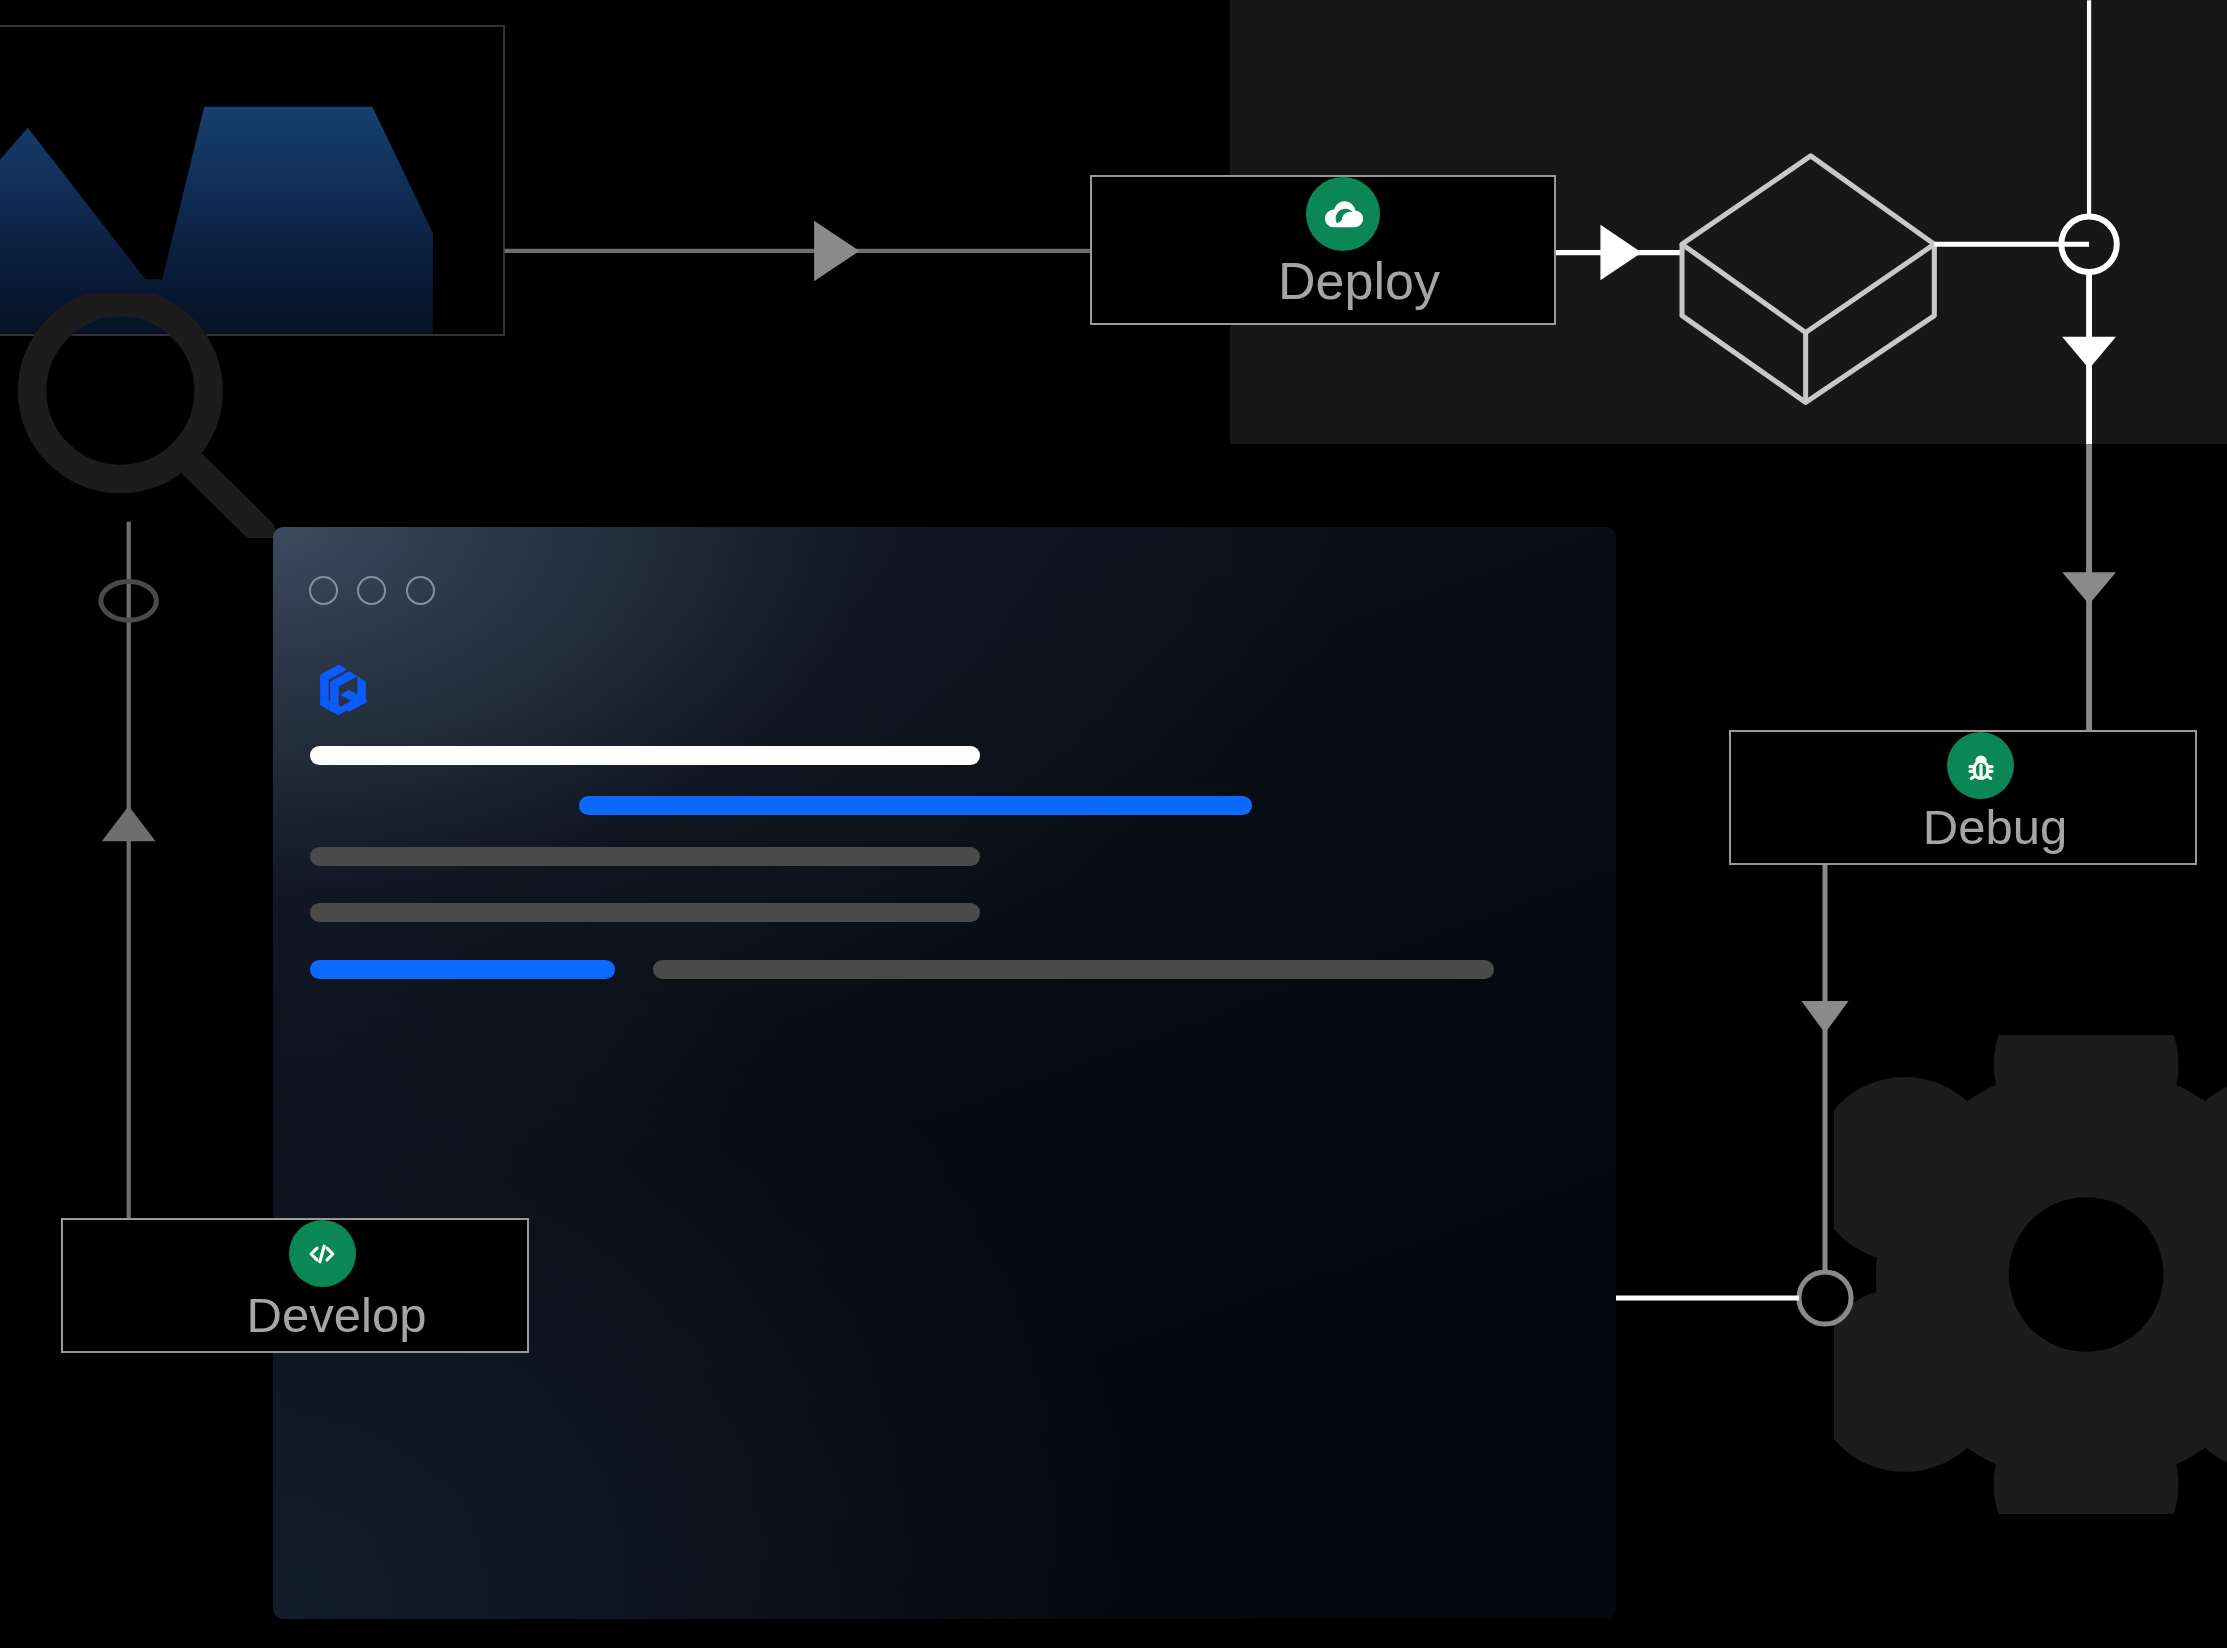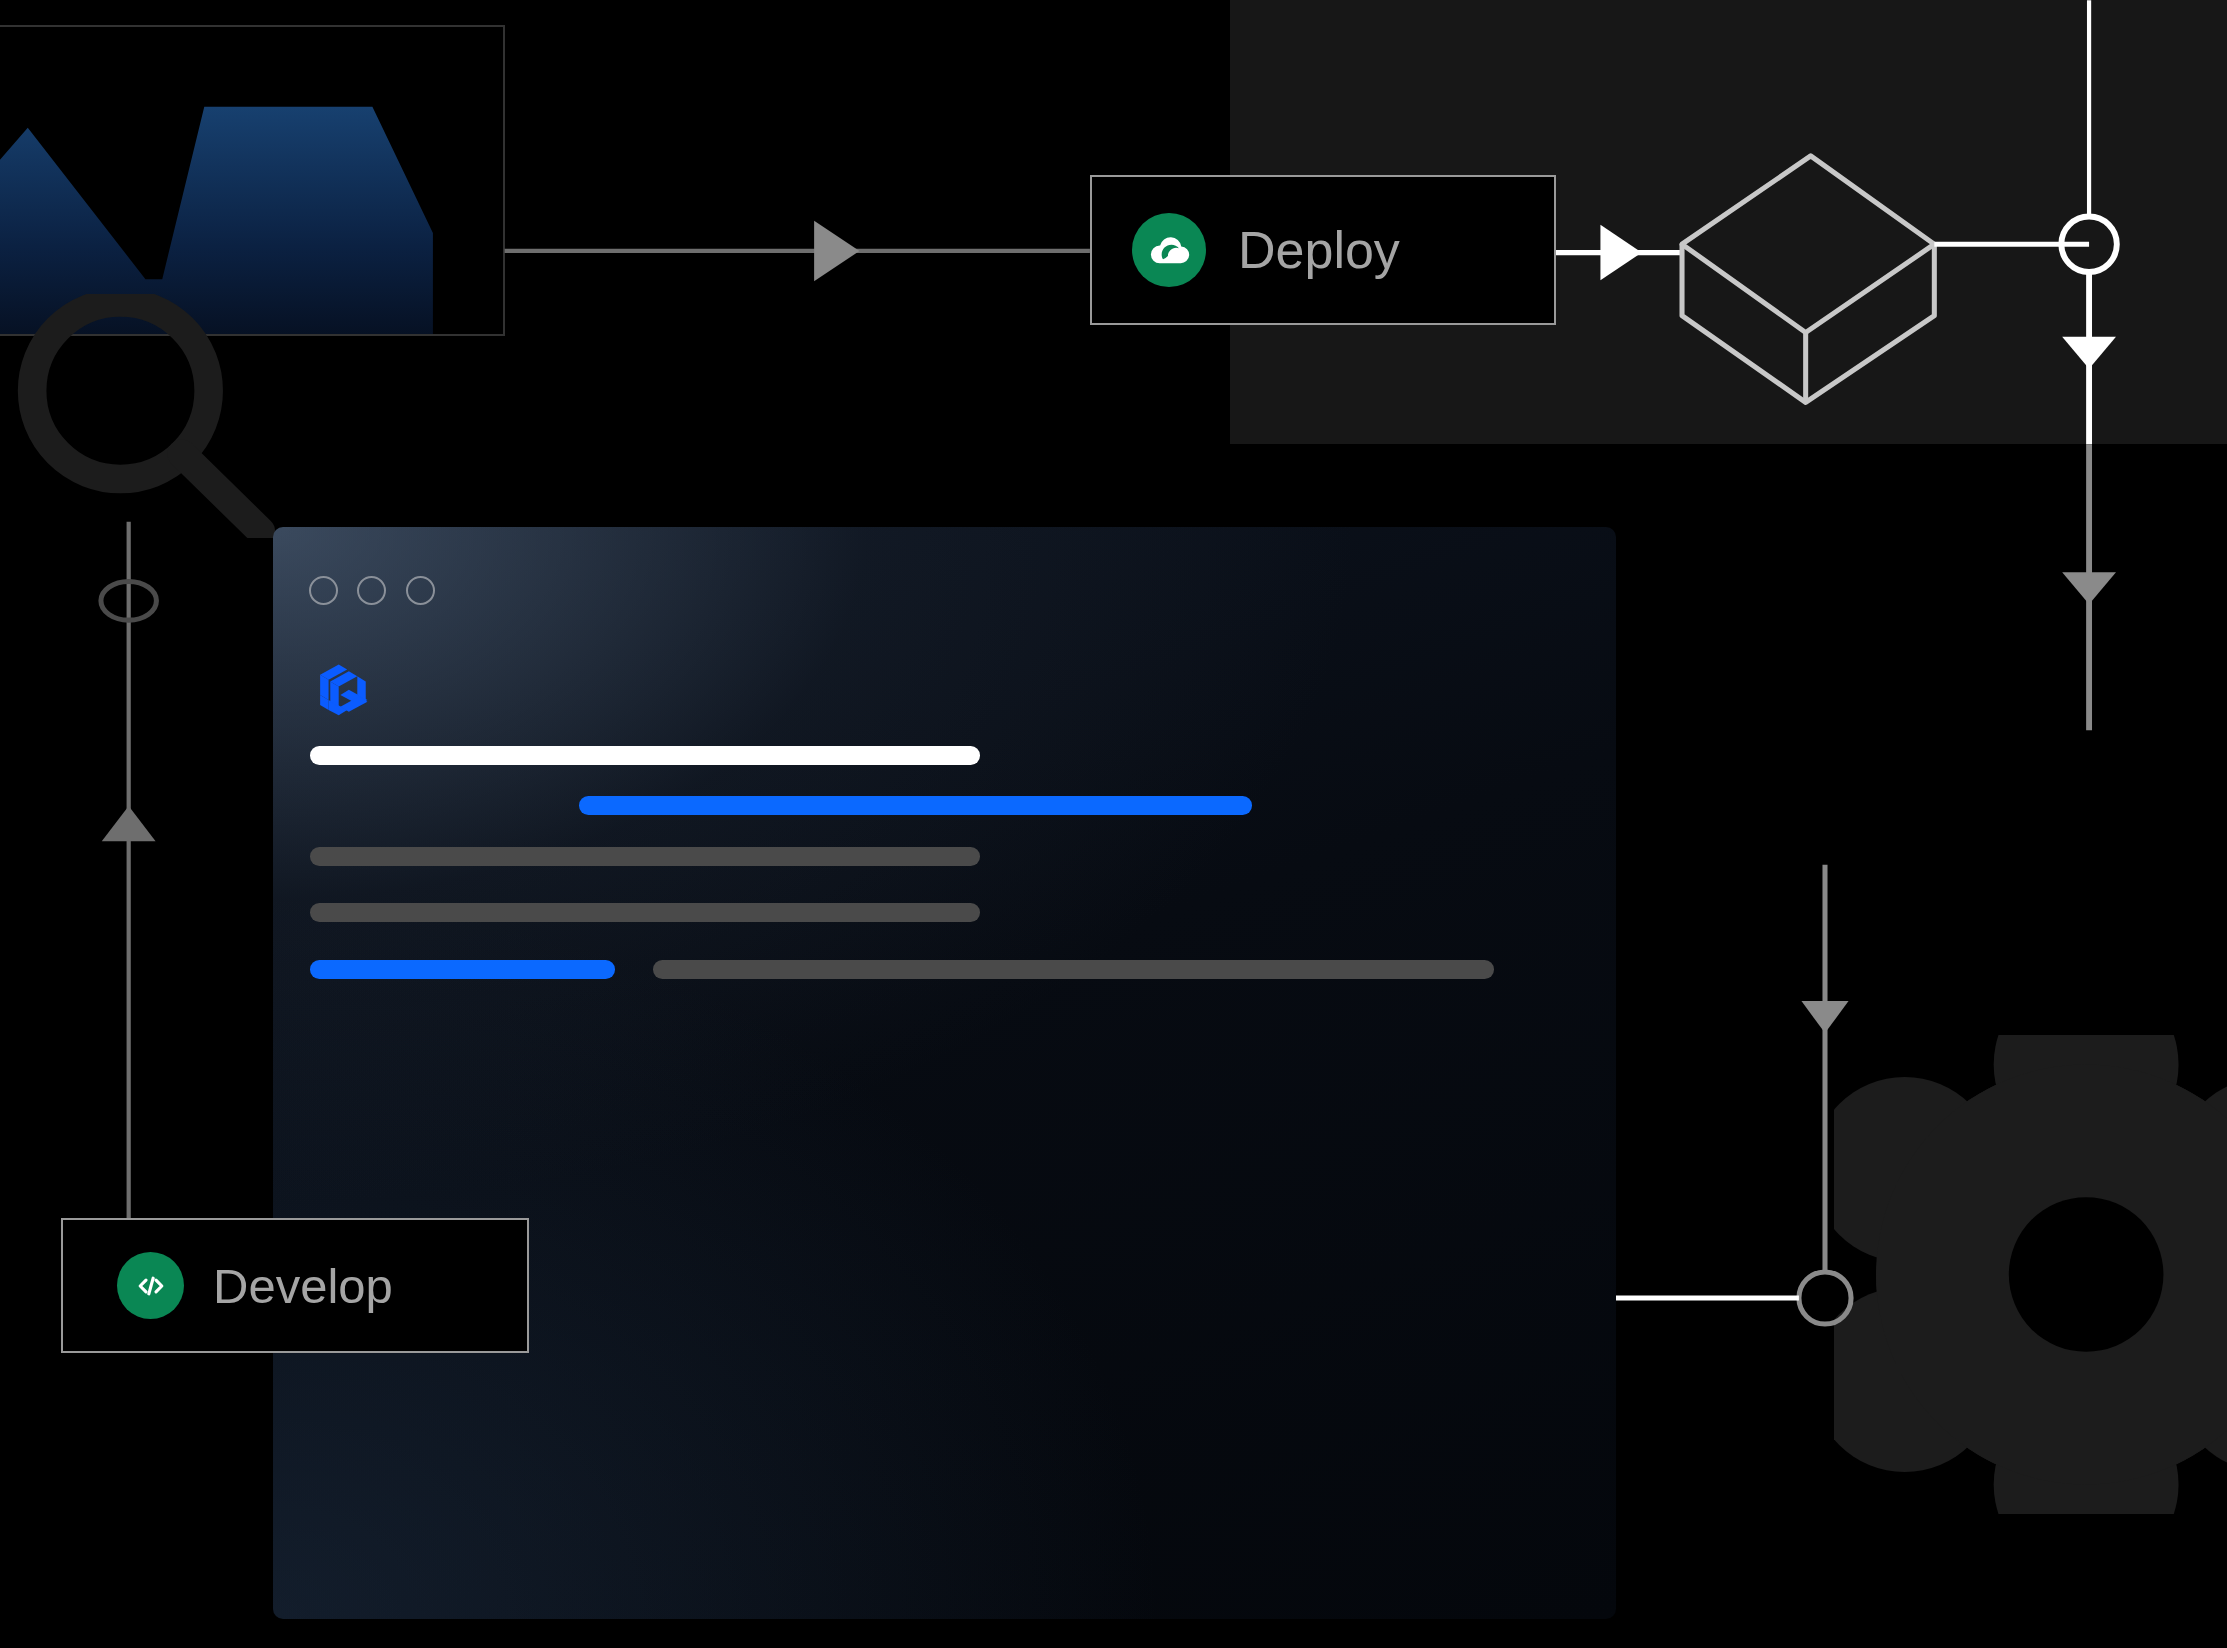--- a/index.html
+++ b/index.html
@@ -30,21 +30,21 @@
          linear-gradient(160deg,#0d1420 0%,#070b12 45%,#04070c 100%);
        overflow:hidden;}
   .ide-dots{position:absolute;left:36px;top:49px;display:flex;gap:19.3px;}
   .dot{width:29px;height:29px;border-radius:50%;border:2.5px solid #8a9099;box-sizing:border-box;}
   .ide-logo{position:absolute;left:37px;top:124px;width:76px;height:76px;}
   .code-lines{position:absolute;left:37px;top:219px;width:1178px;}
   .cl{height:18.5px;border-radius:9.3px;position:absolute;}
 
   
   .node{position:absolute;display:flex;align-items:center;box-sizing:border-box;
-        border:2.5px solid #9a9a9a;background:#000000;}
+        border:2.5px solid #9a9a9a;background:#000000;flex-direction:column;}
   .node .badge{border-radius:50%;background:#0a8754;display:flex;align-items:center;
                justify-content:center;flex:0 0 auto;}
   .node .label{color:#a5a5a5;font-weight:400;white-space:nowrap;}
 
   #node-deploy{left:1090px;top:175px;width:466px;height:150px;padding-left:40px;}
   #node-deploy .badge{width:74px;height:74px;}
   #node-deploy .label{font-size:52px;margin-left:32px;}
 
   #node-debug{left:1729px;top:730px;width:468px;height:135px;padding-left:35px;}
   #node-debug .badge{width:67px;height:67px;}
@@ -172,20 +172,36 @@
   <div class="node" id="node-deploy">
     <span class="badge">
       <svg width="47" height="47" viewBox="0 0 24 24" fill="#ffffff">
         <path d="M17.5 18.5H7A4.5 4.5 0 0 1 7 9.5h.2A5.5 5.5 0 0 1 18 9.9a4.3 4.3 0 0 1-.5 8.6z"></path>
         <path d="M11.2 14.8c0-2.3 1.9-4.2 4.2-4.2.5 0 1 .1 1.4.3-.9-1.1-2.3-1.8-3.8-1.8-2.8 0-5 2.2-5 5 0 .9.2 1.7.7 2.4.9-.4 1.7-1 2.5-1.7z" fill="#0a8754"></path>
       </svg>
     </span>
     <span class="label">Deploy</span>
   </div>
 
+  <div class="node" id="node-debug">
+    <span class="badge">
+      <svg width="40" height="40" viewBox="0 0 24 24" fill="none" stroke="#ffffff" stroke-width="1.9" stroke-linecap="round">
+        <path d="M8.5 9.2a3.5 3.5 0 0 1 7 0z" fill="#ffffff" stroke="none"></path>
+        <rect x="8" y="9.2" width="8" height="10.3" rx="4" fill="none"></rect>
+        <line x1="12" y1="11.5" x2="12" y2="19.5"></line>
+        <line x1="8" y1="12.4" x2="5.4" y2="12.4"></line>
+        <line x1="8" y1="15.2" x2="5.4" y2="15.2"></line>
+        <line x1="8.6" y1="18" x2="6.2" y2="19.4"></line>
+        <line x1="16" y1="12.4" x2="18.6" y2="12.4"></line>
+        <line x1="16" y1="15.2" x2="18.6" y2="15.2"></line>
+        <line x1="15.4" y1="18" x2="17.8" y2="19.4"></line>
+      </svg>
+    </span>
+    <span class="label">Debug</span>
+  </div>
 
   <div class="node" id="node-develop">
     <span class="badge">
       <svg width="40" height="40" viewBox="0 0 24 24" fill="none" stroke="#ffffff" stroke-width="1.9" stroke-linecap="round" stroke-linejoin="round">
         <polyline points="9,8.5 5.5,12 9,15.5"></polyline>
         <polyline points="15,8.5 18.5,12 15,15.5"></polyline>
         <line x1="13.3" y1="7.3" x2="10.7" y2="16.7"></line>
       </svg>
     </span>
     <span class="label">Develop</span>

